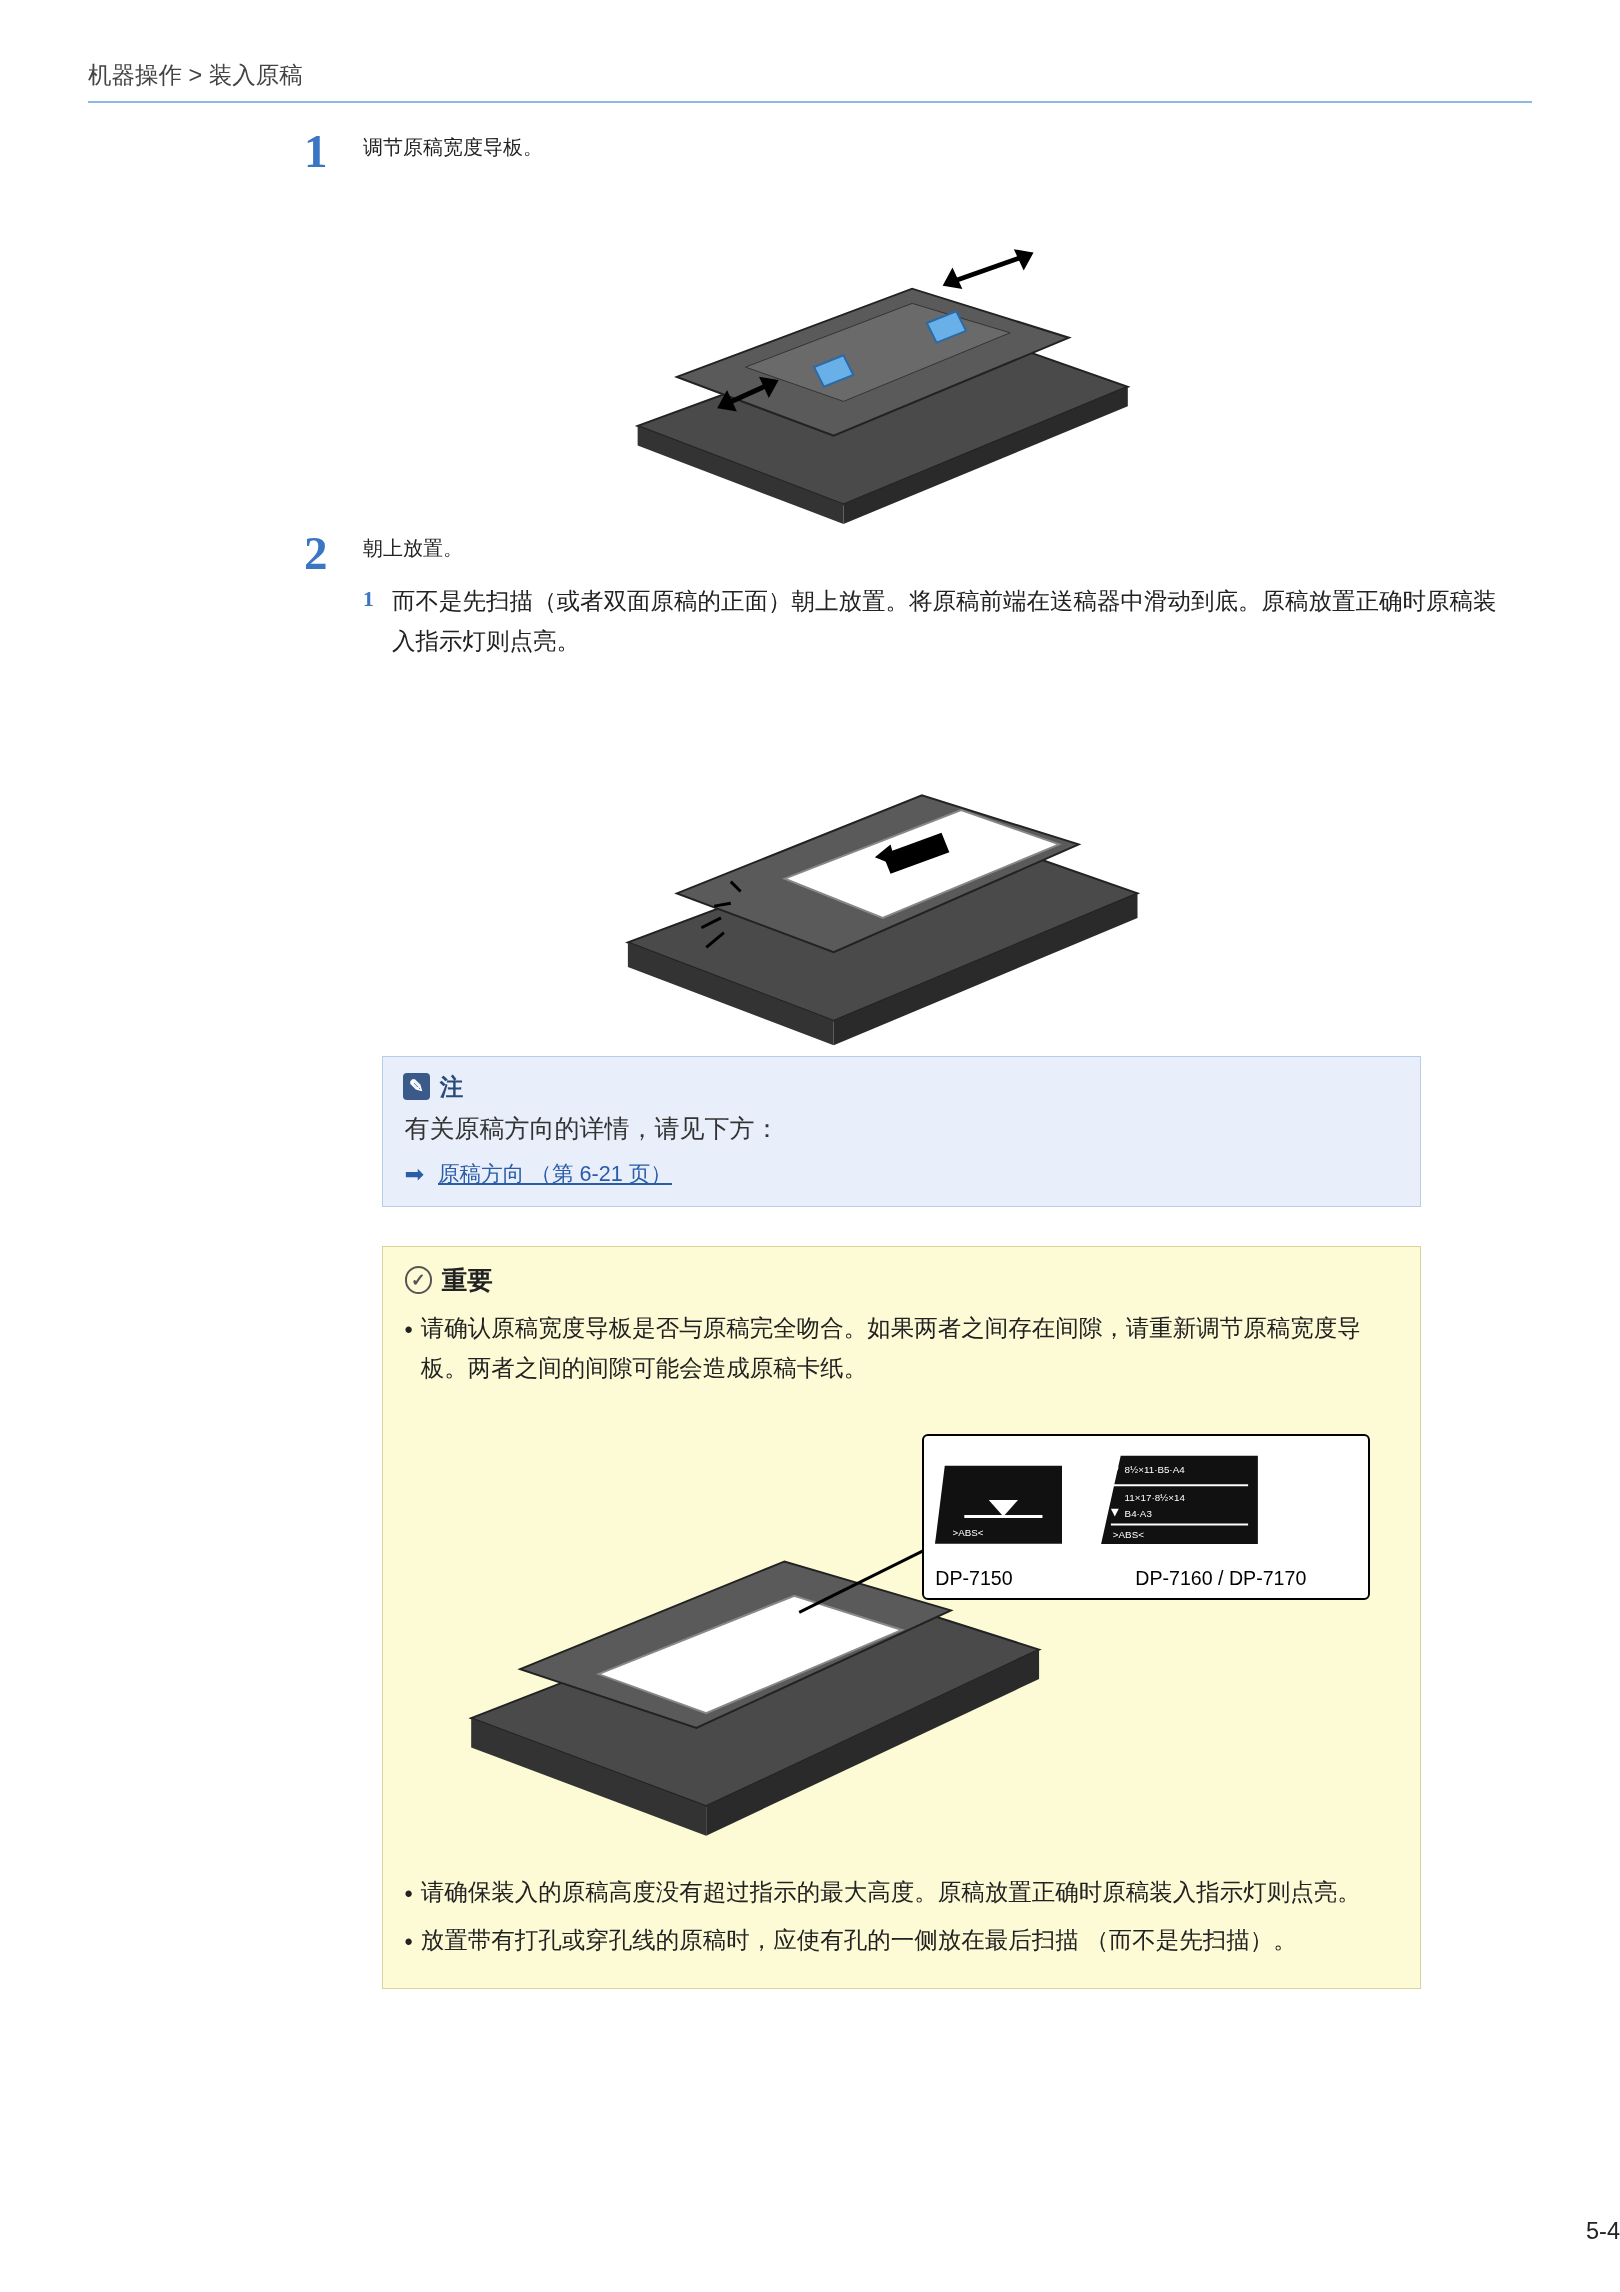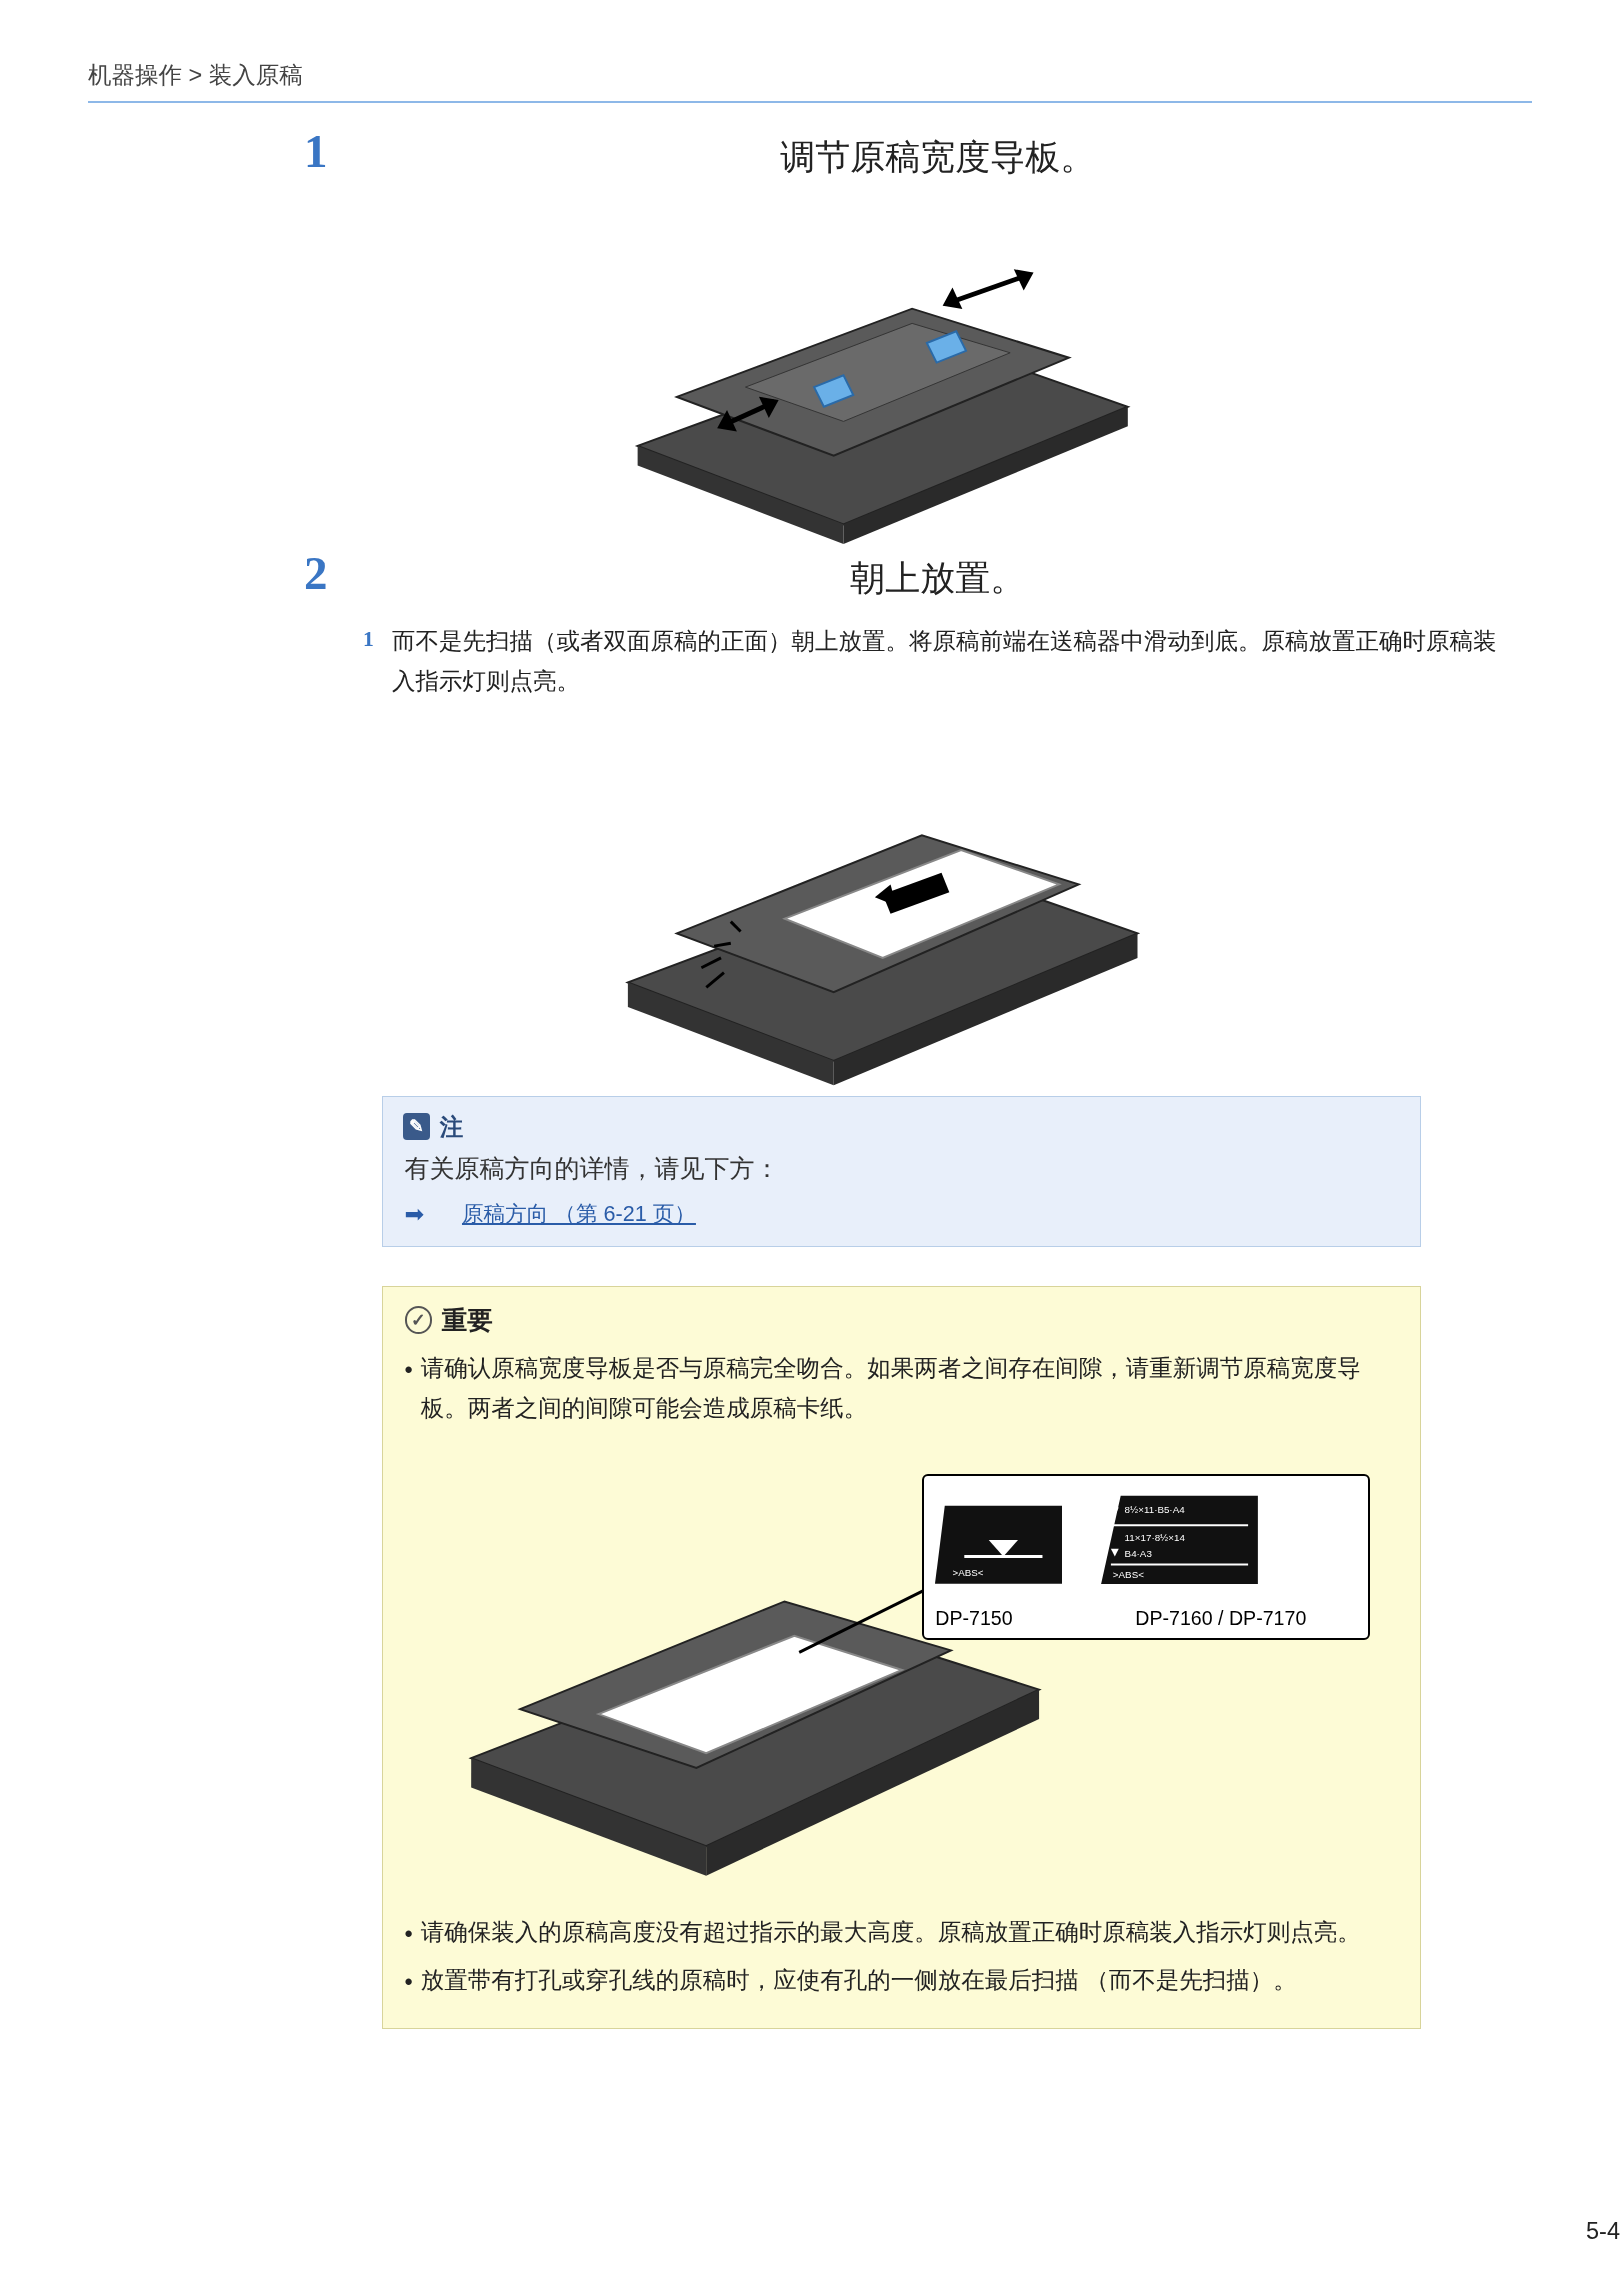--- a/index.html
+++ b/index.html
@@ -41,24 +41,23 @@
     width: 59px;
     flex-shrink: 0;
     line-height: 1;
     margin-top: -3.9px;
   }
   .step-content {
     flex: 1;
     padding-right: 19.6px;
   }
   .step-title {
-    font-size: 35px;
+    font-size: 20px;
     color: #222;
     margin-top: 2px;
-    text-align: center;
   }
   .sub-step {
     display: flex;
     align-items: flex-start;
     margin-top: 19.6px;
   }
   .sub-num {
     font-family: Georgia, "Times New Roman", serif;
     font-size: 21.6px;
     color: #3a76c4;
@@ -120,21 +119,20 @@
   }
   .arrow-icon {
     color: #2a5ca8;
     font-size: 23.5px;
   }
   .note-link {
     color: #2a5ca8;
     text-decoration: underline;
     font-size: 21.6px;
     cursor: pointer;
-    margin-left: 24px;
   }
   .important-box {
     background: #fdfbd6;
     border: 1px solid #d8d49a;
     padding: 15.7px 21.6px 19.6px 21.6px;
     margin-top: 39px;
     width: 1039px;
     margin-left: 294px;
     box-sizing: border-box;
   }

